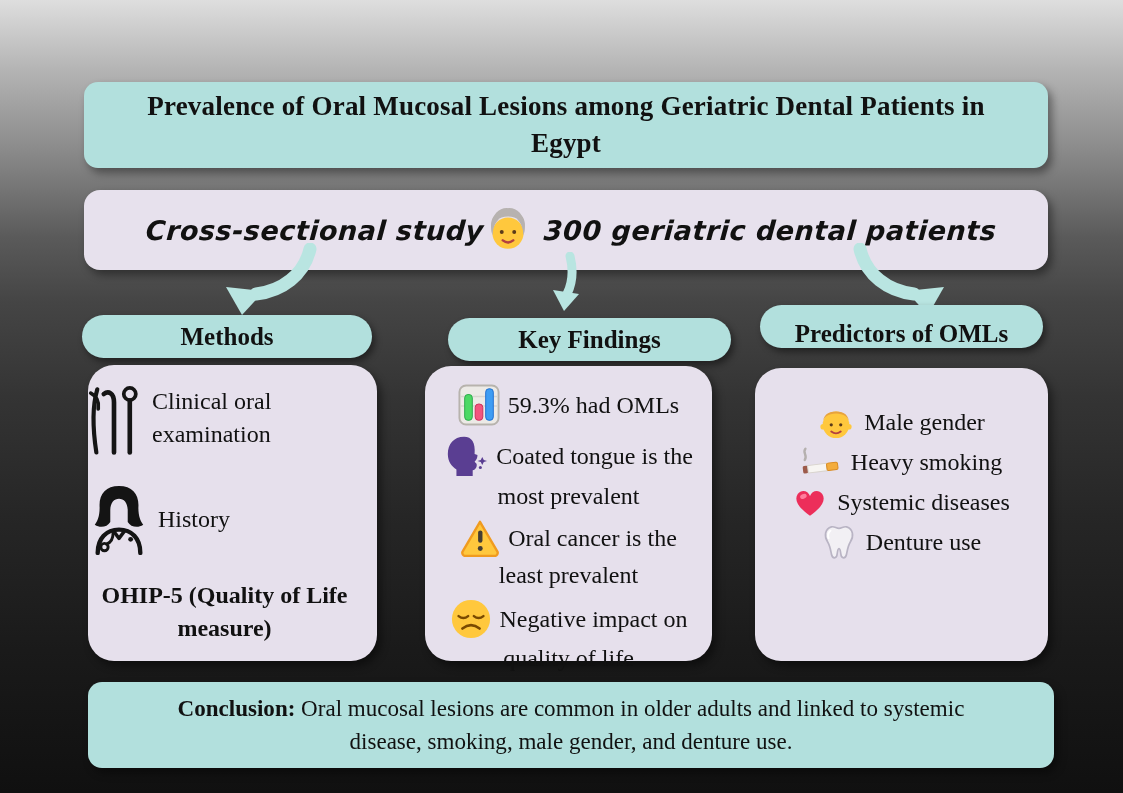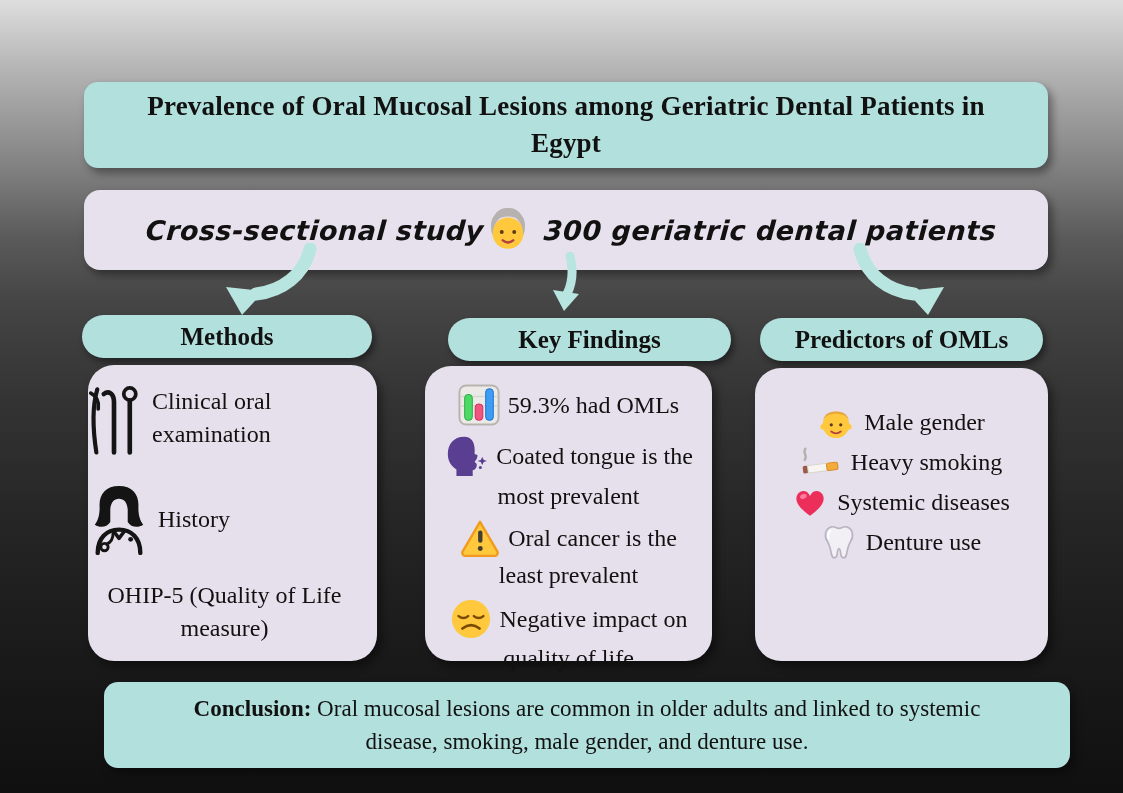--- a/index.html
+++ b/index.html
@@ -46,41 +46,41 @@
   .arrow-svg{position:absolute;}
   .pill{
     position:absolute;height:43px;
     background:#b2e0dd;border-radius:22px;
     display:flex;align-items:center;justify-content:center;
     font-size:25px;font-weight:700;
     box-shadow:3px 4px 7px rgba(0,0,0,0.45);
   }
   .pill-methods{left:82px;top:315px;width:290px;}
   .pill-key{left:448px;top:318px;width:283px;justify-content:center;}
-  .pill-pred{left:760px;top:318px;width:283px;}
+  .pill-pred{left:760px;top:305px;width:283px;align-items:flex-end;}
   .card{
     position:absolute;
     background:#e6e0ec;border-radius:26px;
     box-shadow:4px 5px 9px rgba(0,0,0,0.45);
     box-sizing:border-box;
     font-size:24px;line-height:33px;
   }
   .card-methods{left:88px;top:365px;width:289px;height:296px;padding:14px 16px 0 0;}
   .card-key{left:425px;top:366px;width:287px;height:295px;padding:12px 12px 0 12px;text-align:center;}
   .card-pred{left:755px;top:368px;width:293px;height:293px;padding:34px 8px 0 8px;}
   .m-row1{display:flex;gap:12px;align-items:flex-start;margin-top:4px;}
   .m-row1 .m-text{text-align:left;padding-top:2px;}
   .m-row2{display:flex;gap:8px;align-items:center;margin-top:26px;}
   .m-row2 .m-text{flex:1;padding-right:24px;}
-  .m-row3{margin-top:24px;text-align:center;}
+  .m-row3{margin-top:24px;text-align:center;font-weight:bold;}
   .k-item{margin:8px 0;text-align:center;}
   .inline-icon{display:inline-block;vertical-align:middle;margin-right:8px;position:relative;top:-2px;}
   .p-row{display:flex;align-items:center;justify-content:center;gap:10px;line-height:40px;}
   .conclusion-banner{
-    left:104px;top:682px;width:966px;height:86px;
+    left:88px;top:682px;width:966px;height:86px;
     background:#b2e0dd;border-radius:14px;
     text-align:center;
   }
   .conclusion-banner p{
     margin:0;padding:0 46px;font-size:23.5px;line-height:33px;
     transform:scaleX(.98);
   }
   .b{font-weight:700;}
   svg{display:block;}
 </style>

